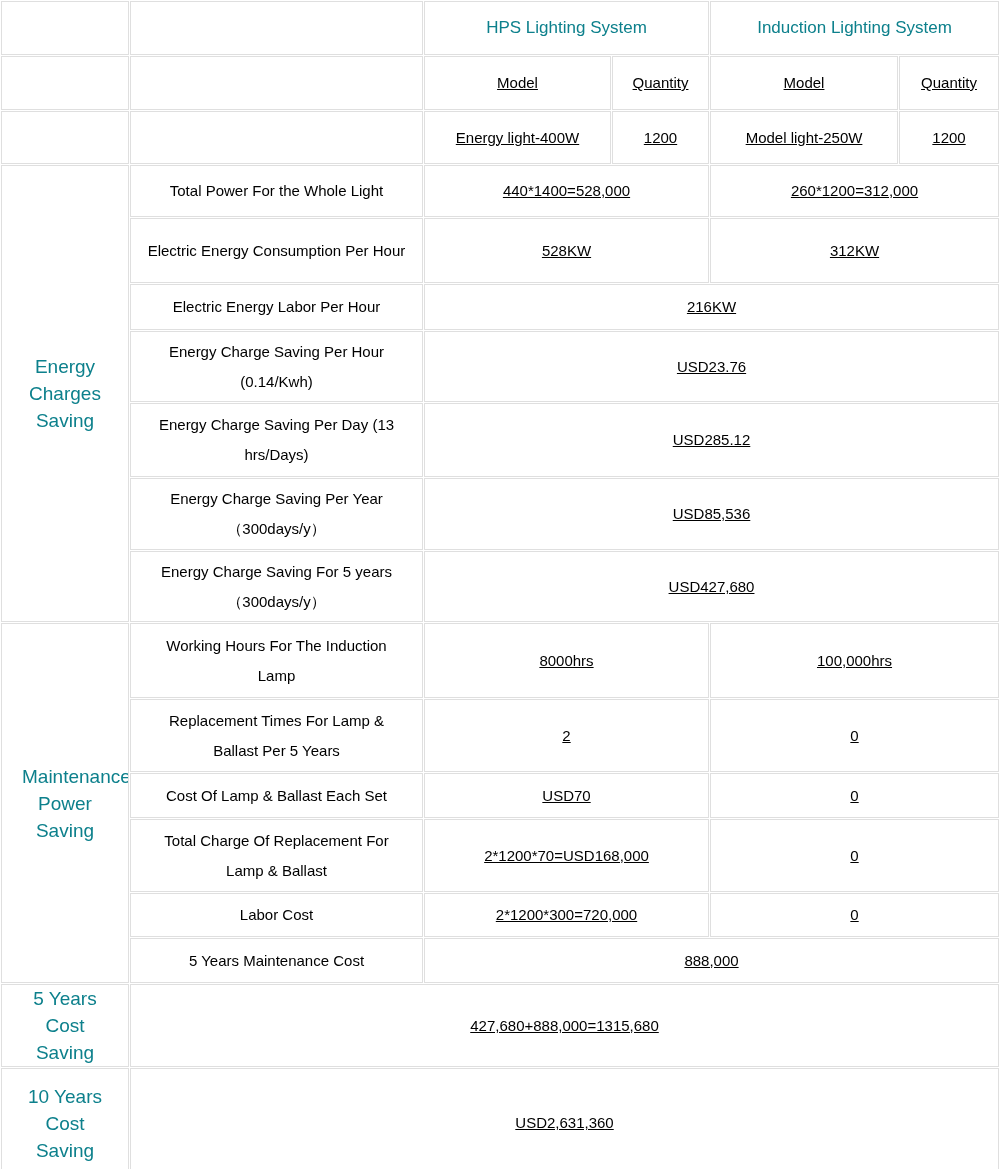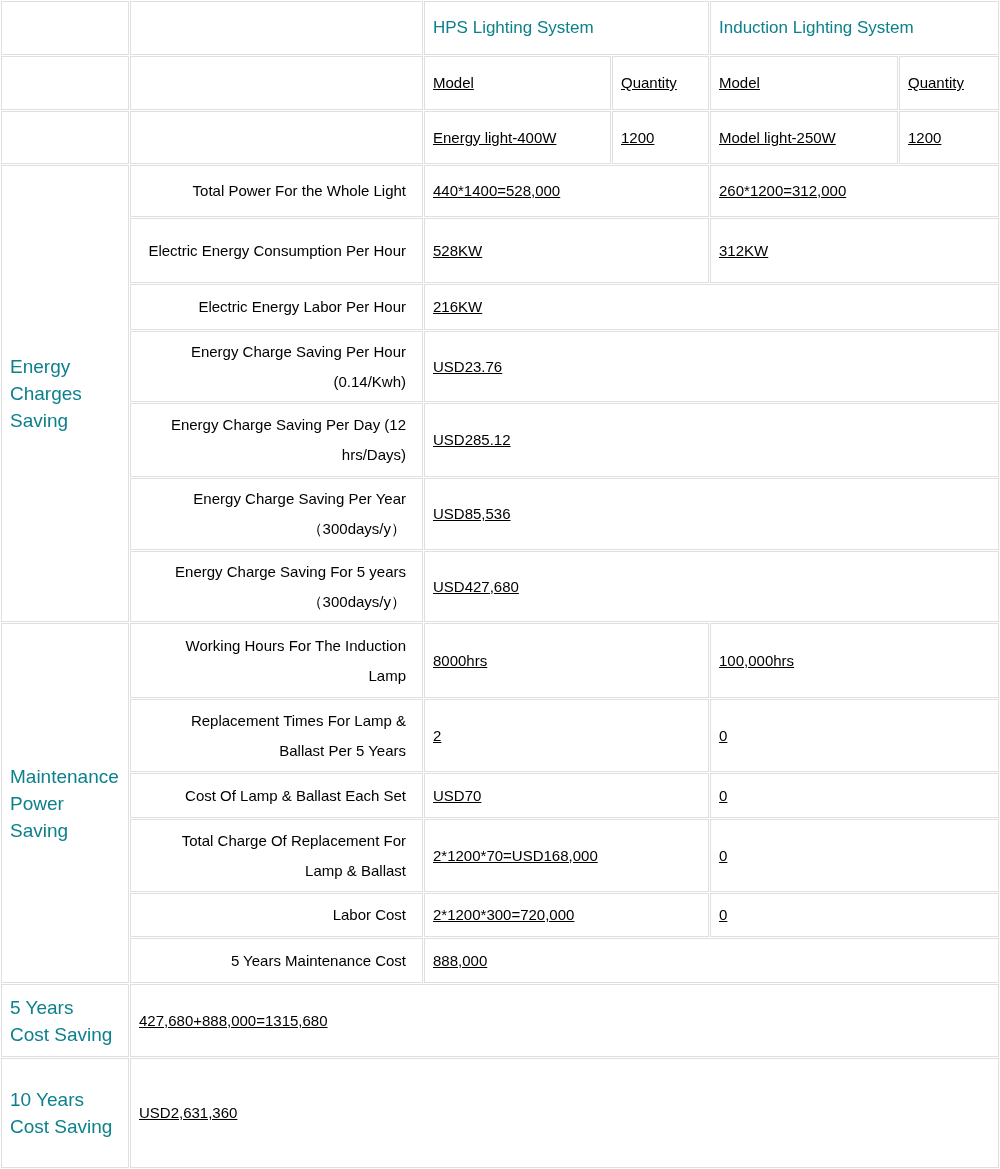--- a/index.html
+++ b/index.html
@@ -12,41 +12,41 @@
   table.cmp {
     border-collapse: separate;
     border-spacing: 1px;
     table-layout: fixed;
     width: 1000px;
   }
   td {
     border: 1px solid #dfdfdf;
     vertical-align: middle;
     font-size: 15px;
-    text-align: left;
+    text-align: center;
     padding: 0 8px;
     box-sizing: border-box;
     overflow: hidden;
     background: #ffffff;
   }
   td.label {
-    text-align: right;
+    text-align: center;
     padding: 0 16px;
     line-height: 30px;
   }
   td.syshead {
     color: #0d808c;
     font-size: 17px;
   }
   td.section {
     color: #0d808c;
     font-size: 19px;
     line-height: 27px;
     white-space: pre-line;
-    padding: 0 8px;
+    padding: 0 20px;
   }
   td.value, td.colhead, td.prod {
     line-height: 22px;
     text-decoration: underline;
   }
 </style>
 </head>
 <body>
 
 <table class="cmp">
@@ -100,21 +100,21 @@
   </tr>
   <tr style="height:46px">
     <td class="label">Electric Energy Labor Per Hour</td>
     <td colspan="4" class="value">216KW</td>
   </tr>
   <tr style="height:71px">
     <td class="label">Energy Charge Saving Per Hour (0.14/Kwh)</td>
     <td colspan="4" class="value">USD23.76</td>
   </tr>
   <tr style="height:74px">
-    <td class="label">Energy Charge Saving Per Day (12 hrs/Days)</td>
+    <td class="label">Energy Charge Saving Per Day (13 hrs/Days)</td>
     <td colspan="4" class="value">USD285.12</td>
   </tr>
   <tr style="height:72px">
     <td class="label">Energy Charge Saving Per Year （300days/y）</td>
     <td colspan="4" class="value">USD85,536</td>
   </tr>
   <tr style="height:71px">
     <td class="label">Energy Charge Saving For 5 years （300days/y）</td>
     <td colspan="4" class="value">USD427,680</td>
   </tr>

